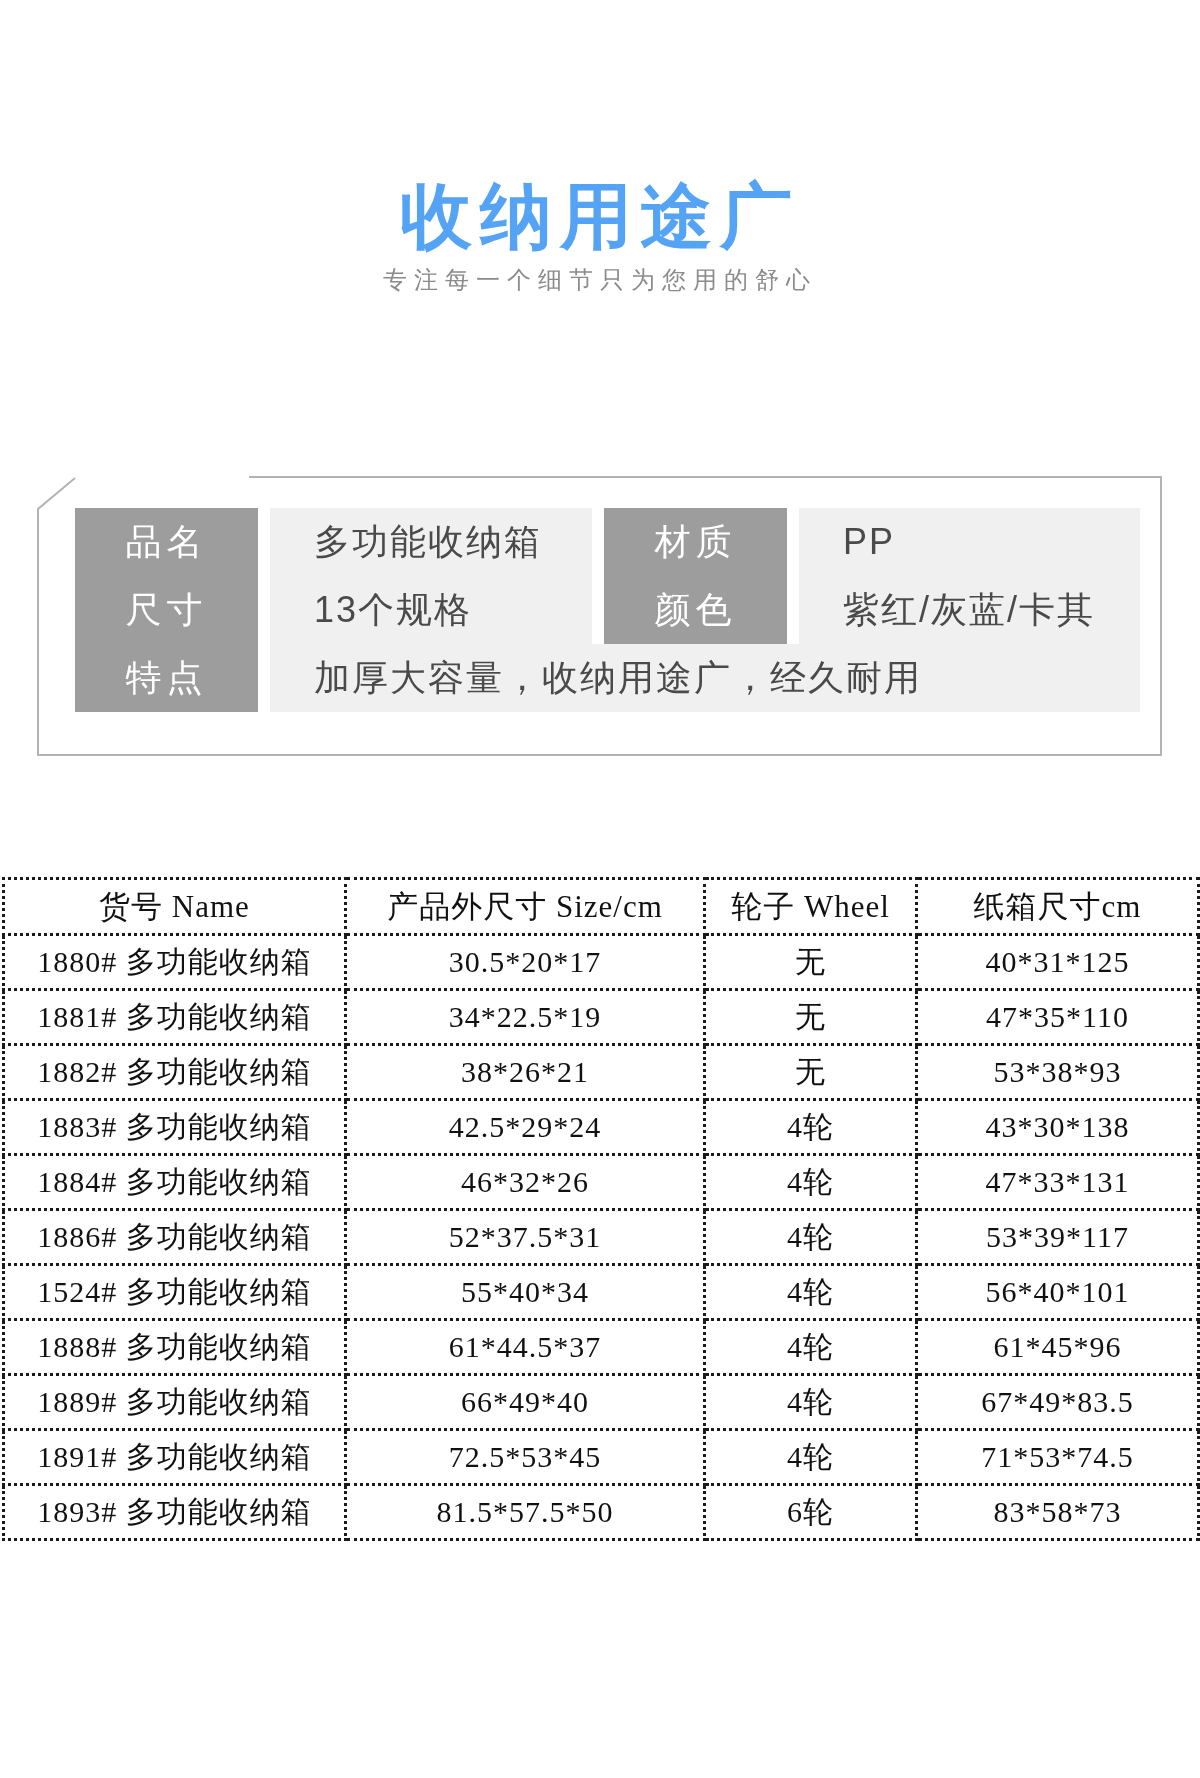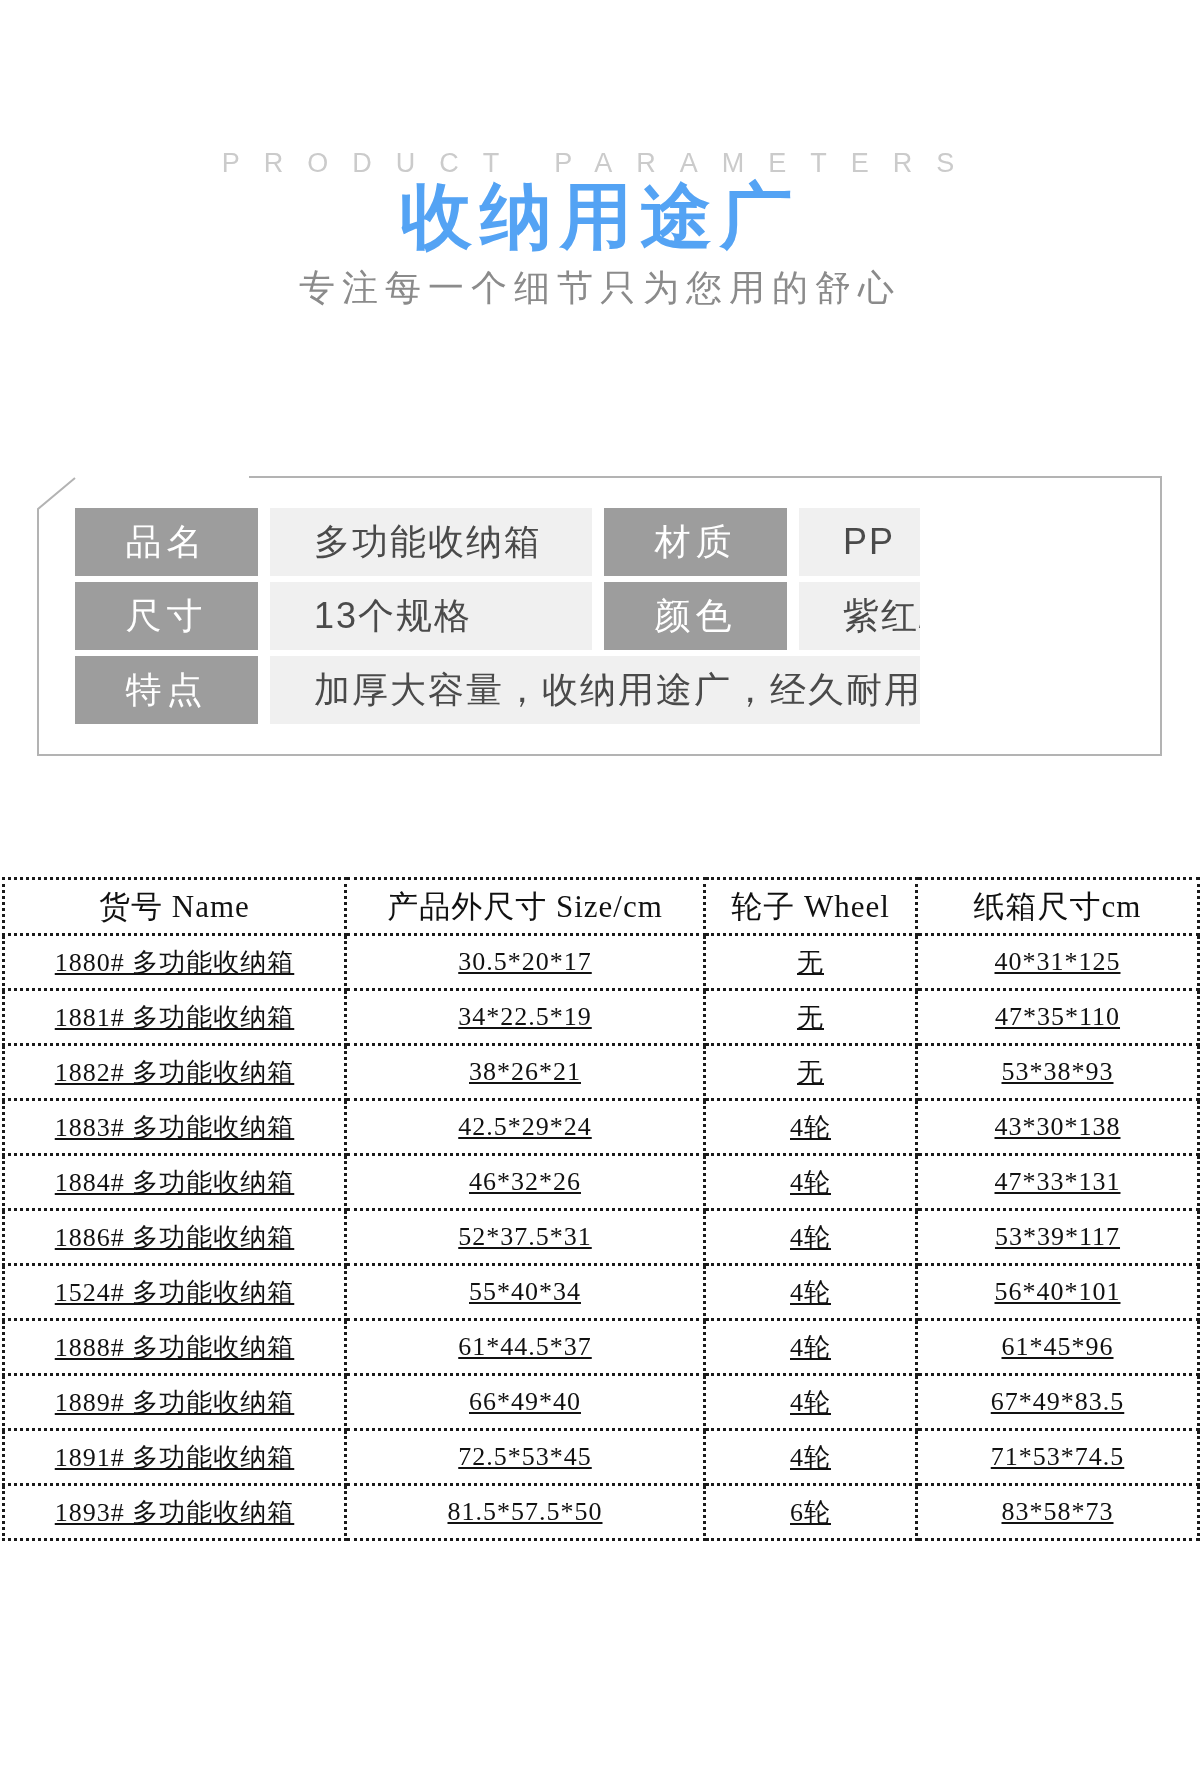--- a/index.html
+++ b/index.html
@@ -31,41 +31,41 @@
     font-size: 72px;
     line-height: 72px;
     font-weight: 700;
     letter-spacing: 8px;
     color: var(--title-blue, #54a3f4);
   }
   .subtitle {
     position: absolute;
     top: 264px; left: 0; width: 100%;
     text-align: center;
-    font-size: 36px;
+    font-size: 24px;
     letter-spacing: 7px;
     color: #8b8b8b;
   }
 
   
   .frame-svg {
     position: absolute;
     top: 0; left: 0;
     width: 1200px; height: 1778px;
     pointer-events: none;
   }
 
   
   .spec-grid {
     position: absolute;
     left: 75px; top: 508px;
-    width: 845px;
+    width: 1065px;
     display: grid;
     grid-template-columns: 183px 322px 183px 1fr;
-    gap: 6px 12px;
+    gap: 0 12px;
   }
   .spec-label {
     background: var(--label-gray, #9d9d9d);
     color: #ffffff;
     height: 68px;
     line-height: 68px;
     text-align: center;
     font-size: 36px;
     letter-spacing: 5px;
   }
@@ -97,32 +97,31 @@
     text-align: center;
     vertical-align: middle;
     font-weight: 400;
     padding: 0;
     overflow: hidden;
     white-space: nowrap;
   }
   .size-table thead tr { height: 56px; }
   .size-table tbody tr { height: 55px; }
   .size-table th { font-size: 31px; letter-spacing: 1px; }
-  .size-table td { font-size: 26px; letter-spacing: 1px; text-decoration: underline; }
+  .size-table td { font-size: 30px; letter-spacing: 1px; }
 </style>
 </head>
 <body>
 
 <div id="page">
 
   <svg class="frame-svg" viewBox="0 0 1200 1778" xmlns="http://www.w3.org/2000/svg">
     <path d="M249 477 L1161 477 L1161 755 L38 755 L38 509 L75 478" fill="none" stroke="#b3b3b3" stroke-width="2"></path>
   </svg>
 
-  <div class="eyebrow">PRODUCT PARAMETERS</div>
   <div class="title">收纳用途广</div>
   <div class="subtitle">专注每一个细节只为您用的舒心</div>
 
   <div class="spec-grid">
     <div class="spec-label">品名</div>
     <div class="spec-value">多功能收纳箱</div>
     <div class="spec-label">材质</div>
     <div class="spec-value">PP</div>
 
     <div class="spec-label">尺寸</div>

